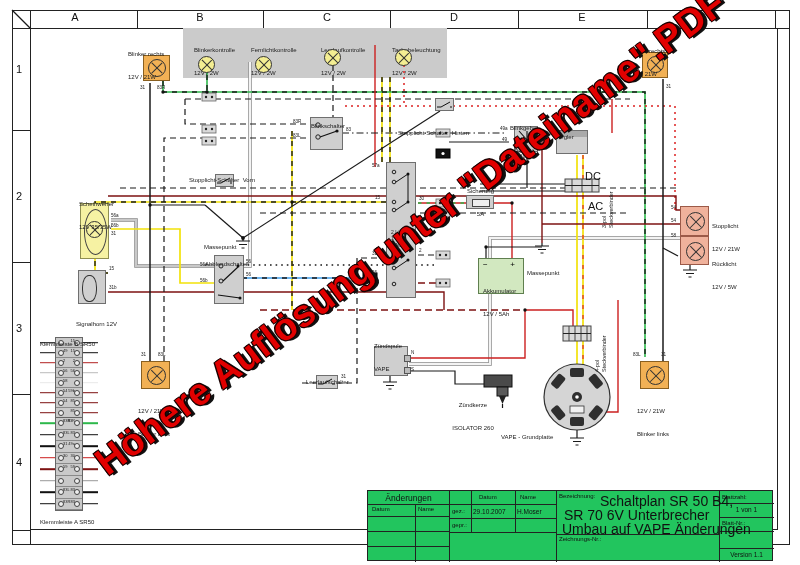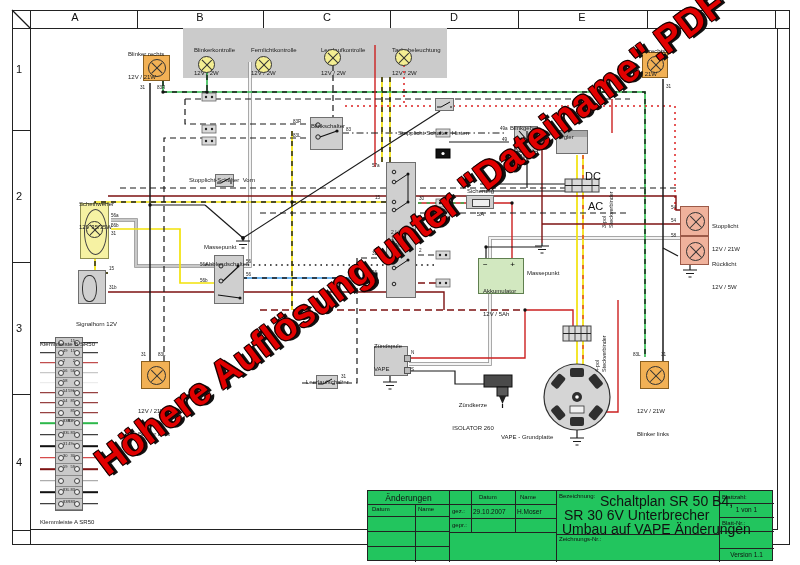--- a/index.html
+++ b/index.html
@@ -682,21 +682,21 @@
     <span class="tbt" style="left:4px;top:15px;">Datum</span>
     <span class="tbt" style="left:50px;top:15px;">Name</span>
     <span class="tbt" style="left:111px;top:3px;">Datum</span>
     <span class="tbt" style="left:152px;top:3px;">Name</span>
     <span class="tbt" style="left:84px;top:17px;">gez.:</span>
     <span class="tbt" style="left:105px;top:16.5px;font-size:6.5px;">29.10.2007</span>
     <span class="tbt" style="left:149px;top:16.5px;font-size:6.5px;">H.Moser</span>
     <span class="tbt" style="left:84px;top:31px;">gepr.:</span>
     <span class="tbt" style="left:191px;top:2px;">Bezeichnung:</span>
     <span class="tbt tbm" style="left:232px;top:2px;">Schaltplan SR 50 B4,</span>
-    <span class="tbt tbm" style="left:196px;top:16px;">SR 30 6V Unterbrecher</span>
+    <span class="tbt tbm" style="left:196px;top:16px;">SR 70 6V Unterbrecher</span>
     <span class="tbt tbm" style="left:194px;top:30px;">Umbau auf VAPE Änderungen</span>
     <span class="tbt" style="left:191px;top:45px;">Zeichnungs-Nr.:</span>
     <span class="tbt" style="left:354px;top:2.5px;">Blattzahl:</span>
     <span class="tbt" style="left:351px;top:15px;width:55px;text-align:center;font-size:6.5px;">1 von 1</span>
     <span class="tbt" style="left:354px;top:29px;">Blatt-Nr.:</span>
     <span class="tbt" style="left:351px;top:60px;width:55px;text-align:center;font-size:6.5px;">Version 1.1</span>
   </div>
 
   <div id="watermark" style="color: rgb(225, 0, 0);">Höhere Auflösung unter "Dateiname".PDF</div>
 

